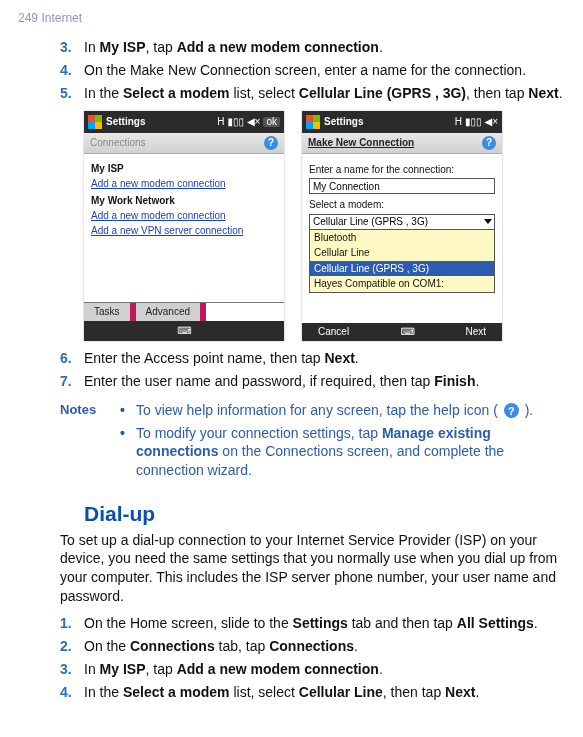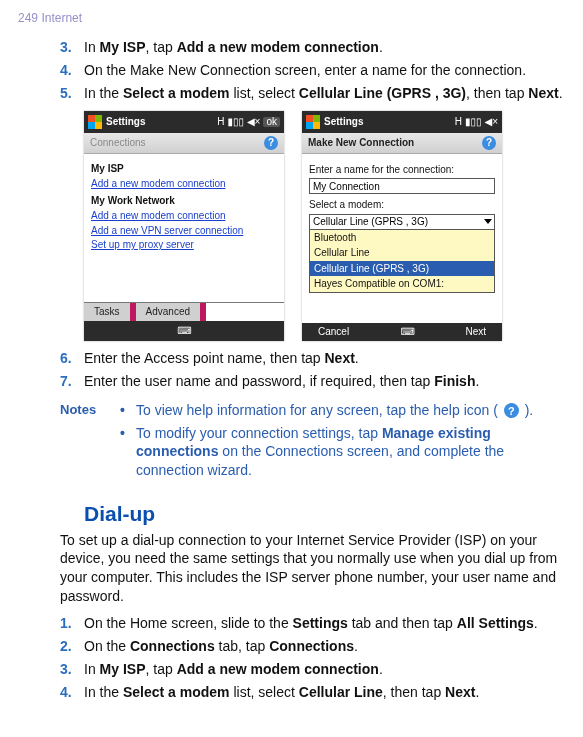--- a/index.html
+++ b/index.html
@@ -133,21 +133,20 @@
     <div class="crumbbar">
       <span class="crumb-disabled">Connections</span>
       <span class="help-circ">?</span>
     </div>
     <div class="phone-body">
       <div class="section-h">My ISP</div>
       <a class="wmlink">Add a new modem connection</a>
       <div class="section-h">My Work Network</div>
       <a class="wmlink">Add a new modem connection</a>
       <a class="wmlink">Add a new VPN server connection</a>
-      <a class="wmlink">Set up my proxy server</a>
     </div>
     <div class="softkeys-left-tabs">
       <span>Tasks</span>
       <span>Advanced</span>
     </div>
     <div class="softkeys-full">
       <span class="kb-icon">⌨</span>
     </div>
   </div>
 
@@ -162,21 +161,21 @@
           </span>
         <span style="font-weight:bold;">Settings</span>
       </span>
       <span class="status-icons">
         <span>H</span>
         <span>▮▯▯</span>
         <span>◀×</span>
       </span>
     </div>
     <div class="crumbbar">
-      <span style="font-weight:bold;color:#222;">Make New Connection</span>
+      <span style="font-weight:bold;color:#222;text-decoration:underline;">Make New Connection</span>
       <span class="help-circ">?</span>
     </div>
     <div class="phone-body">
       <div class="wm-label">Enter a name for the connection:</div>
       <input class="wm-input" value="My Connection" style="">
       <div class="wm-label">Select a modem:</div>
       <div class="wm-dropdown">
         <input class="wm-input" readonly="" value="Cellular Line (GPRS , 3G)" style="">
       </div>
       <div class="wm-list">

